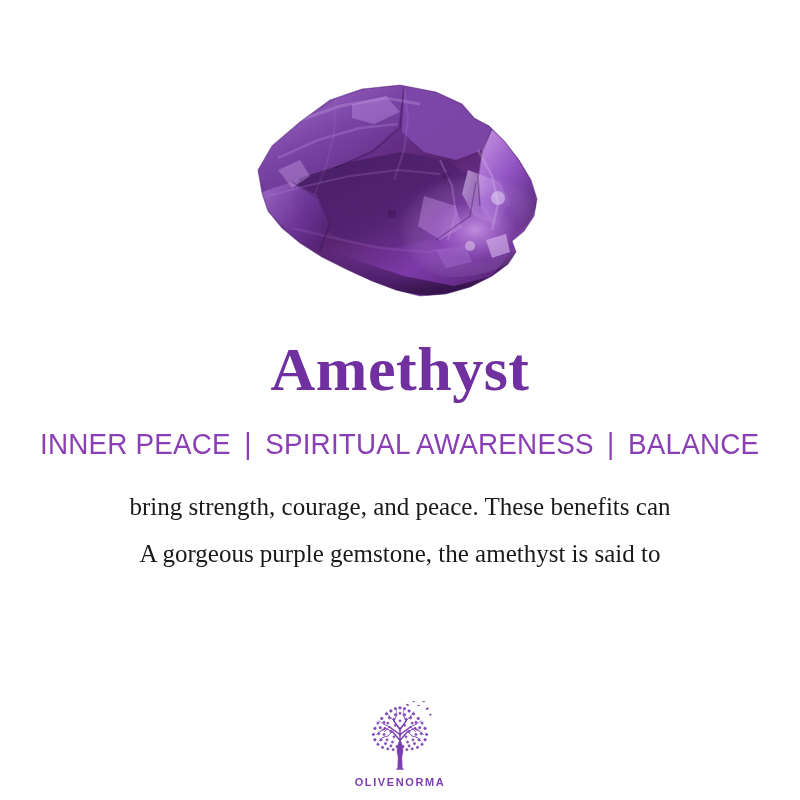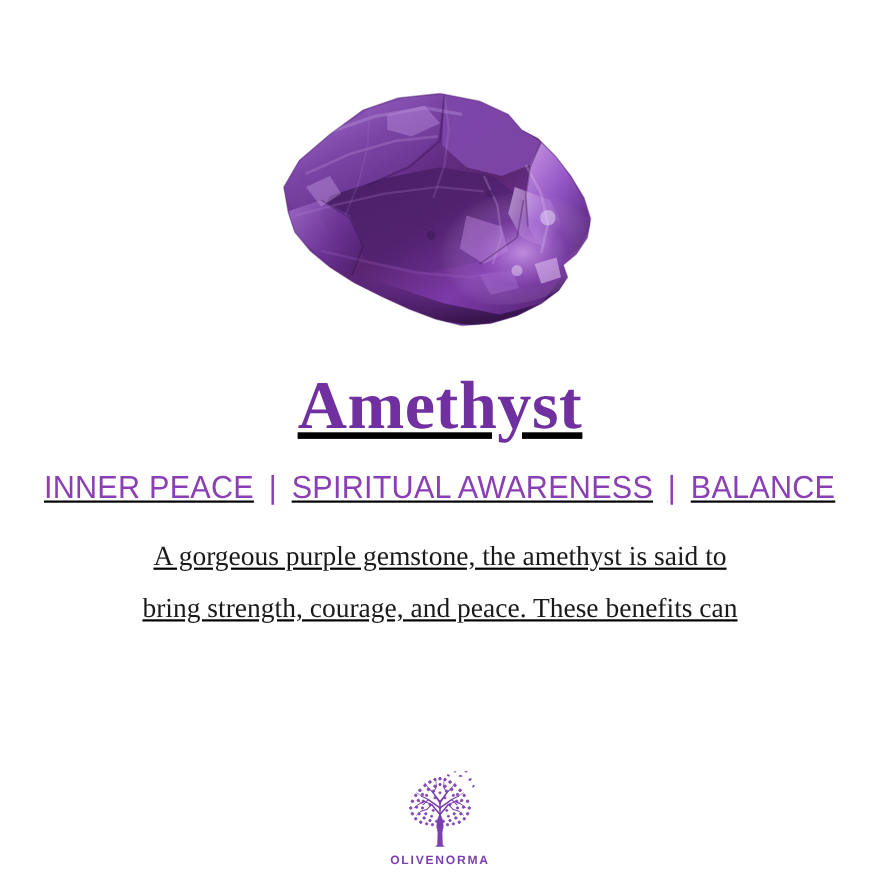--- a/index.html
+++ b/index.html
@@ -14,21 +14,20 @@
     overflow: hidden;
   }
   .card {
     position: relative;
     width: 800px;
     height: 800px;
     background: #ffffff;
     display: flex;
     flex-direction: column;
     align-items: center;
-    text-decoration: underline;
   }
 
   
   .crystal-wrap {
     position: relative;
     width: 800px;
     height: 320px;
     margin: 0;
     flex: 0 0 auto;
   }
@@ -234,22 +233,22 @@
 
   <div class="subtitle">
     <span class="kw">INNER PEACE</span>
     <span class="sep">|</span>
     <span class="kw">SPIRITUAL AWARENESS</span>
     <span class="sep">|</span>
     <span class="kw">BALANCE</span>
   </div>
 
   <div class="description">
+    <span class="line">bring strength, courage, and peace. These benefits can</span>
     <span class="line">A gorgeous purple gemstone, the amethyst is said to</span>
-    <span class="line">bring strength, courage, and peace. These benefits can</span>
   </div>
 
   <div class="logo">
     <svg class="logo-mark" viewBox="0 0 100 100">
       <g fill="#7b3fb0" stroke="#7b3fb0">
 
         <path d="M47,92 L45,94 L55,94 L53,92 L52.5,78 L54,70 L53,62 L50,55 L47,62 L46,70 L47.5,78 Z" stroke-width="0.6"></path>
 
         <g fill="none" stroke-width="1.9" stroke-linecap="round">
           <path d="M50,60 L50,40"></path>

